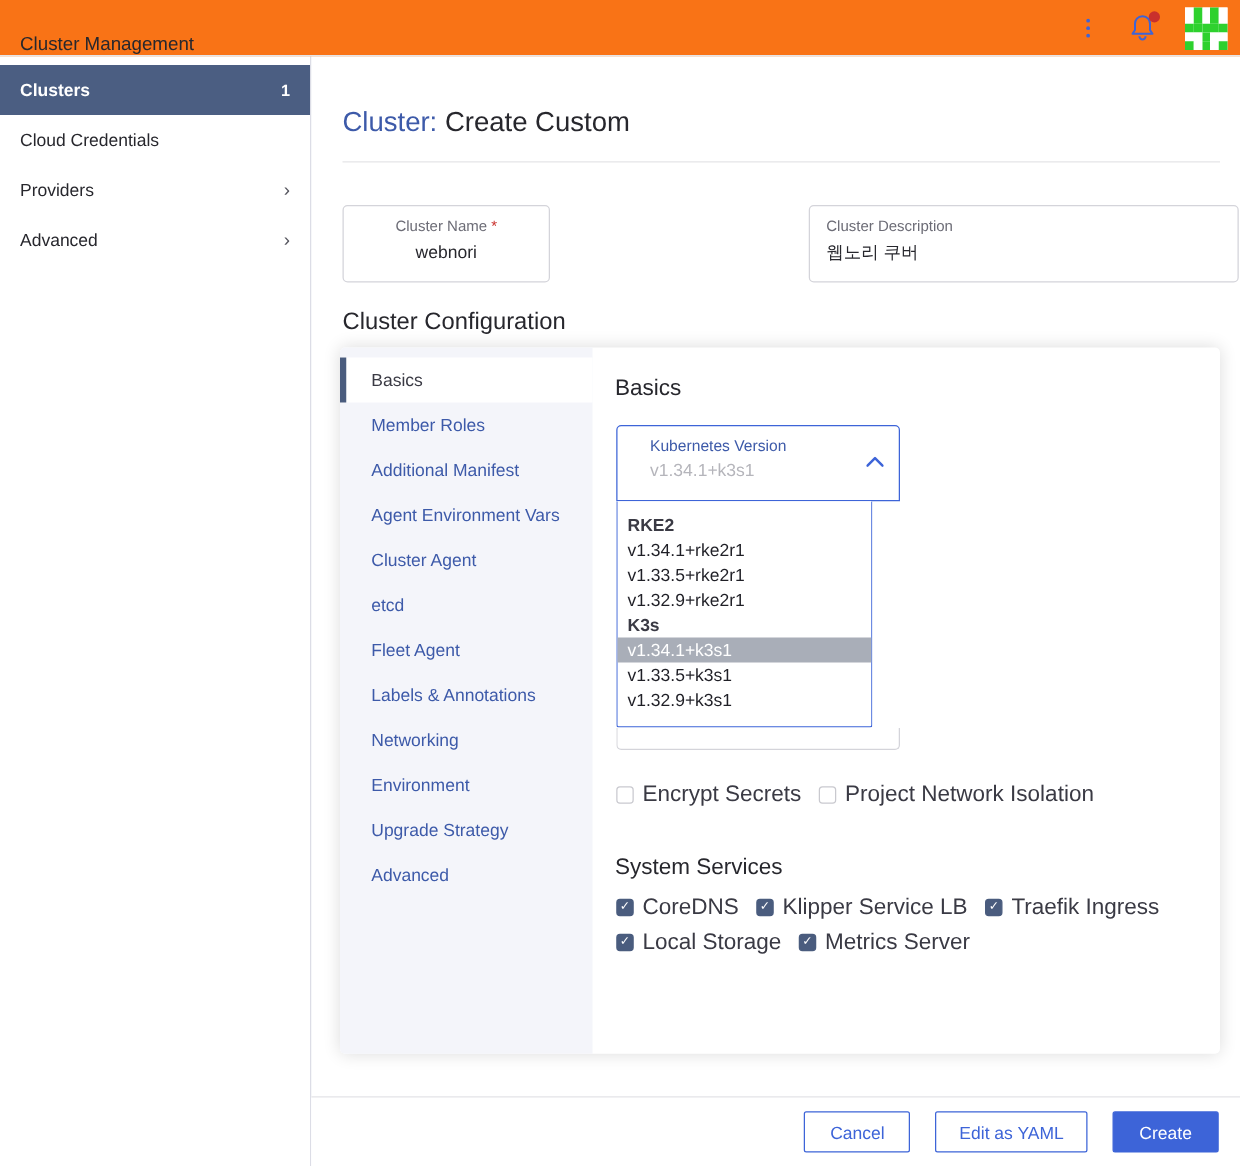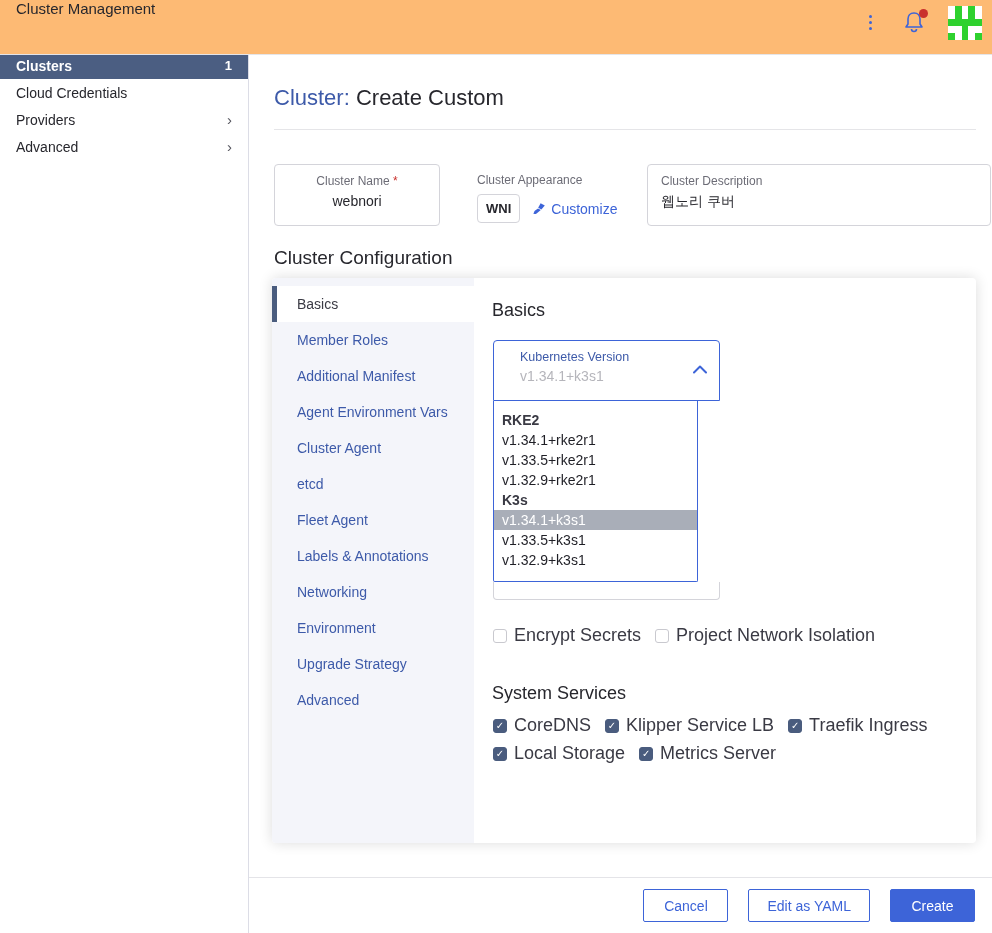--- a/index.html
+++ b/index.html
@@ -8,41 +8,41 @@
     position:relative;
     font-family:"Liberation Sans", sans-serif;
     font-size:14px;
     color:#27272d;
     background:#fff;
     overflow:hidden;
   }
 
   
   .header {
-    position:absolute; left:0; top:0; width:992px; height:55px;
-    background:#fdba74; border-bottom:1px solid #e5e5e8;
-    display:flex; align-items:flex-start; z-index:30;
+    position:absolute; left:0; top:0; width:992px; height:45px;
+    background:#f97316; border-bottom:1px solid #e5e5e8;
+    display:flex; align-items:flex-end; z-index:30;
   }
   .header-title { margin-left:16px; font-size:15px; font-weight:500; color:#27272d; }
   .header-right { position:absolute; right:10px; top:0; height:45px; display:flex; align-items:center; gap:22px; }
   .kebab { display:flex; flex-direction:column; gap:3px; padding:6px 8px; cursor:pointer; }
   .kebab i { width:3px; height:3px; border-radius:50%; background:#3d64d8; }
   .bell-wrap { position:relative; width:24px; height:26px; }
   .bell-dot { position:absolute; right:-2px; top:-1px; width:9px; height:9px; border-radius:50%; background:#c9302c; }
   .avatar { width:34px; height:34px; display:grid; grid-template-columns:repeat(5,1fr); grid-template-rows:repeat(5,1fr); background:#fff; }
   .avatar .on  { background:#2ed12e; }
   .avatar .off { background:#ffffff; }
 
   
   .sidebar {
     position:absolute; left:0; top:45px; width:249px; bottom:0;
     background:#fff; border-right:1px solid #dcdde6; z-index:20;
   }
   .nav-item {
-    position:relative; height:27px; display:flex; align-items:center;
+    position:relative; height:40px; display:flex; align-items:center;
     padding:0 16px; color:#27272d; cursor:pointer; font-size:14px;
   }
   .nav-item.selected { background:#4b5e82; color:#fff; font-weight:bold; }
   .nav-count { margin-left:auto; font-size:13px; }
   .nav-chevron { margin-left:auto; font-size:15px; color:#55555e; line-height:1; }
 
   
   .main { position:absolute; left:249px; top:45px; right:0; bottom:0; background:#fff; }
   .page-title { position:absolute; left:25px; top:40px; font-size:22px; }
   .page-title .prefix { color:#3d5aa9; }
@@ -219,33 +219,20 @@
 
   <div class="form-row">
     <div class="field-box name-box">
       <div class="flabel">
         <span>Cluster Name</span>
         <span class="req">*</span>
       </div>
       <div class="fvalue">webnori</div>
     </div>
 
-    <div class="appearance">
-      <div class="alabel">Cluster Appearance</div>
-      <div class="appearance-row">
-        <div class="wni-badge">WNI</div>
-        <div class="customize">
-          <svg width="14" height="14" viewBox="0 0 14 14">
-            <path d="M8.6 1.2 L12.8 3.4 L9.4 7.6 L6.2 5.8 Z" fill="#3d64d8"></path>
-            <path d="M6.0 6.4 L8.8 8.0 L4.6 11.4 C3.4 12.3 1.8 12.1 1.2 11.6 C2.2 11 1.9 9.6 2.8 8.7 Z" fill="#3d64d8"></path>
-          </svg>
-          <span>Customize</span>
-        </div>
-      </div>
-    </div>
 
     <div class="field-box desc-box">
       <div class="flabel">Cluster Description</div>
       <div class="fvalue">웹노리 쿠버</div>
     </div>
   </div>
 
   <div class="config-heading">Cluster Configuration</div>
 
   <div class="card">

